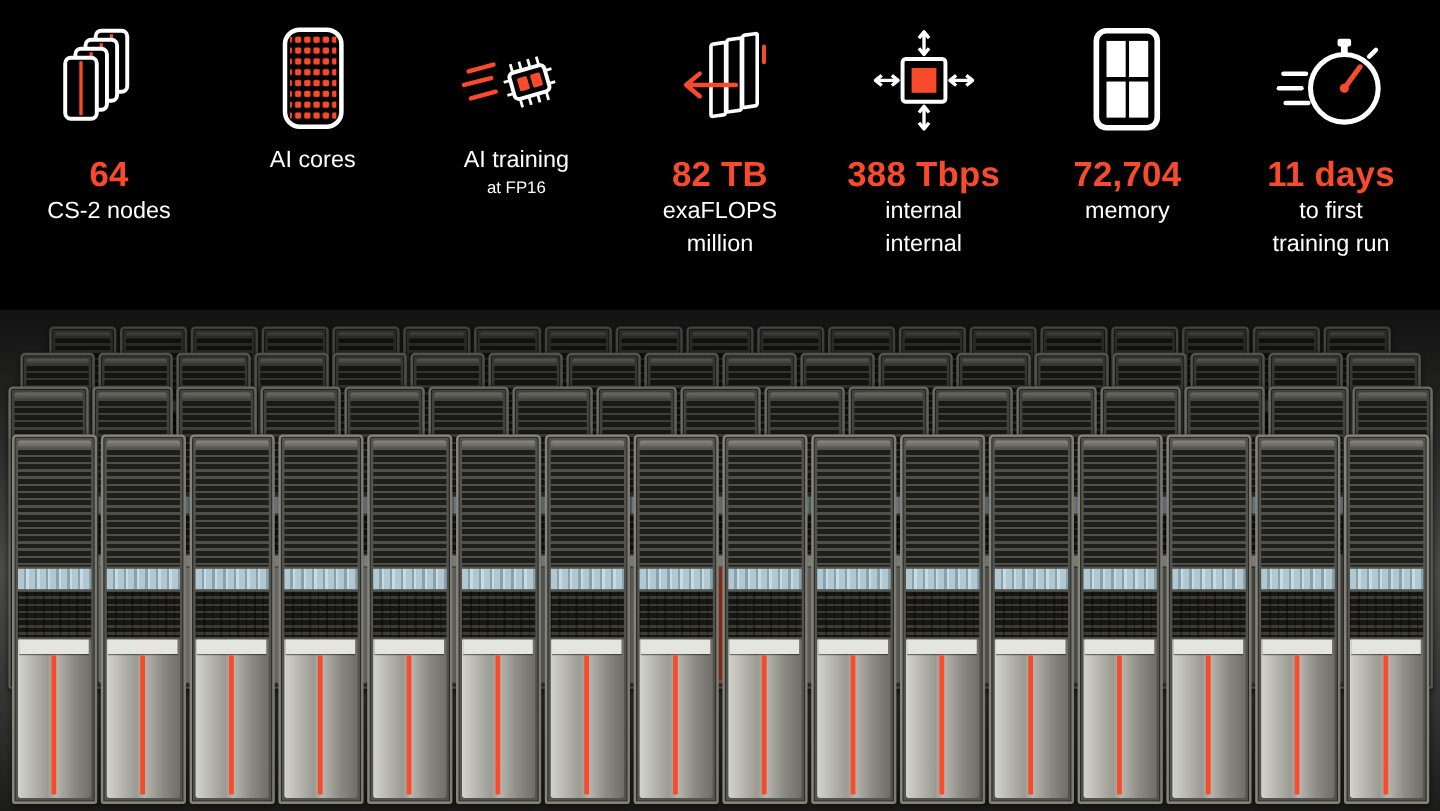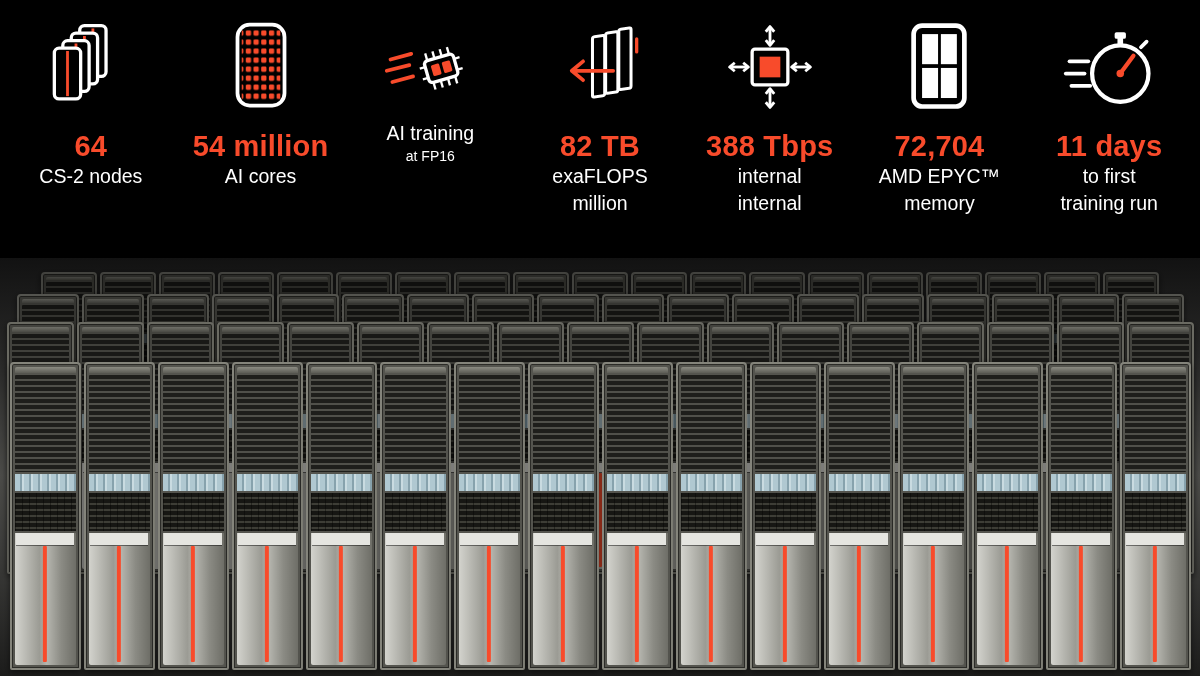--- a/index.html
+++ b/index.html
@@ -102,21 +102,20 @@
         <svg viewBox="0 0 100 100">
           <defs>
             <pattern id="coresDots" width="8.2" height="9.6" patternUnits="userSpaceOnUse">
               <rect class="acc-f" x="1" y="1.5" width="5.6" height="5.6" rx="1.4"></rect>
             </pattern>
           </defs>
           <rect x="29.5" y="9" width="41" height="78" fill="url(#coresDots)"></rect>
           <rect class="wht-s" x="25" y="5" width="50" height="86" rx="13" stroke-width="4"></rect>
         </svg>
       </div>
-      <div class="stat-value">54 million</div>
       <div class="stat-line">AI cores</div>
       <div class="stat-line"></div>
       <div class="stat-sub"></div>
     </div>
 
     <div class="stat">
       <div class="stat-icon">
         <svg viewBox="0 0 100 100">
           <g class="acc-s" stroke-width="4" stroke-linecap="round">
             <line x1="8" y1="42" x2="30" y2="36"></line>
@@ -200,21 +199,20 @@
           <rect class="node-card" x="23" y="6" width="54" height="86" rx="9" stroke-width="5"></rect>
           <g class="wht-f">
             <rect x="32" y="15" width="17" height="32"></rect>
             <rect x="52" y="15" width="17" height="32"></rect>
             <rect x="32" y="51" width="17" height="32"></rect>
             <rect x="52" y="51" width="17" height="32"></rect>
           </g>
         </svg>
       </div>
       <div class="stat-value">72,704</div>
-      <div class="stat-line">AMD EPYC™</div>
       <div class="stat-line">memory</div>
       <div class="stat-sub"></div>
     </div>
 
     <div class="stat">
       <div class="stat-icon">
         <svg viewBox="0 0 100 100">
           <g class="wht-s" stroke-width="4" stroke-linecap="round">
             <line x1="8" y1="44" x2="28" y2="44"></line>
             <line x1="4" y1="57" x2="24" y2="57"></line>

